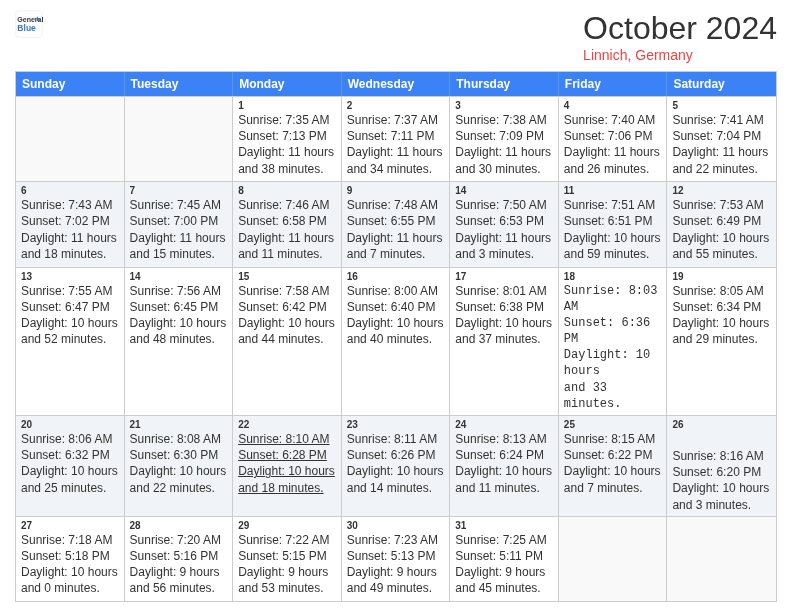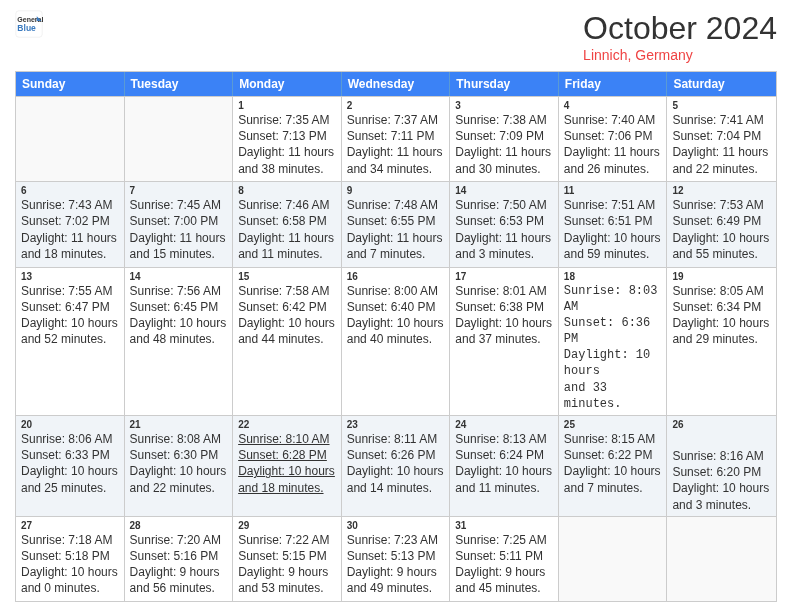--- a/index.html
+++ b/index.html
@@ -269,21 +269,21 @@
             <div class="cell-info" style="white-space: pre-line;">Sunrise: 8:05 AM
 Sunset: 6:34 PM
 Daylight: 10 hours
 and 29 minutes.</div>
           </div>
         </div>
         <div class="cal-row">
           <div class="cal-cell alt-row">
             <div class="day-num">20</div>
             <div class="cell-info" style="white-space: pre-line;">Sunrise: 8:06 AM
-Sunset: 6:33 PM
+Sunset: 6:32 PM
 Daylight: 10 hours
 and 25 minutes.</div>
           </div>
           <div class="cal-cell alt-row">
             <div class="day-num">21</div>
             <div class="cell-info" style="white-space: pre-line;">Sunrise: 8:08 AM
 Sunset: 6:30 PM
 Daylight: 10 hours
 and 22 minutes.</div>
           </div>

